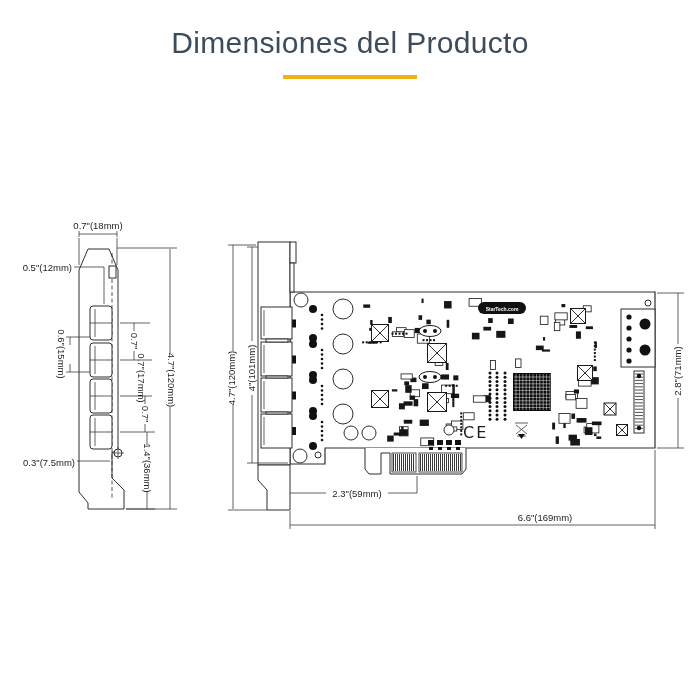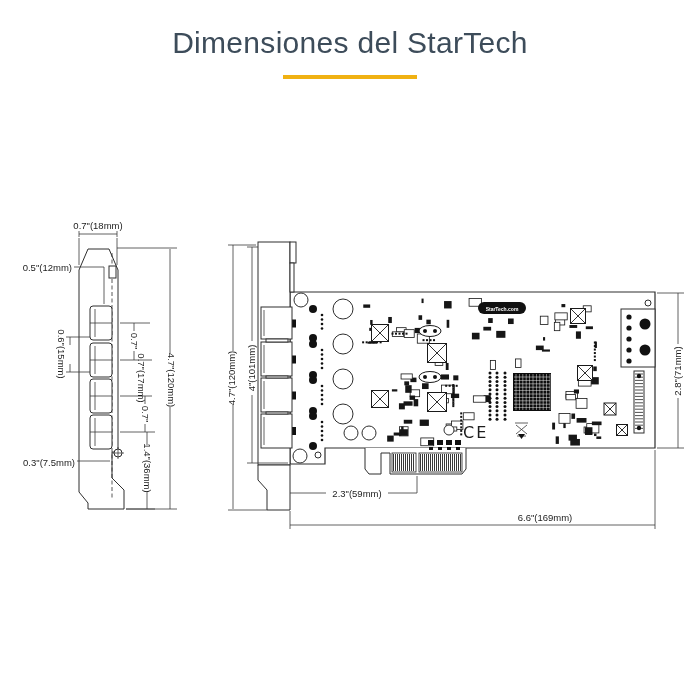--- a/index.html
+++ b/index.html
@@ -12,21 +12,21 @@
   svg text{font-family:"Liberation Sans",sans-serif;font-size:9.5px;fill:#1c1c1c;}
   svg text.logo{font-size:5px;font-weight:bold;fill:#fff;}
   svg text.ce{font-size:16px;letter-spacing:2px;font-family:"DejaVu Sans",sans-serif;}
   .outline{fill:#fff;stroke:#2e2e2e;stroke-width:1;}
   .dim{stroke:#3a3a3a;stroke-width:.8;fill:none;}
 </style>
 </head>
 <body>
 
 <div class="page">
-  <h1 class="title" style="color: rgb(61, 76, 90);">Dimensiones del StarTech</h1>
+  <h1 class="title" style="color: rgb(61, 76, 90);">Dimensiones del Producto</h1>
   <div class="accent-bar" style="background: rgb(240, 177, 18);"></div>
 
   <svg id="drawing" width="700" height="700" viewBox="0 0 700 700">
 
     <g>
       <path class="outline" d="M79,270 L88,249 L109,249 L118,270 L118,452 L112,452 L112,478 L124,490 L124,509 L88,509 L88,503 L79,492 Z"></path>
       <line x1="112" y1="253" x2="112" y2="500" stroke="#2e2e2e" stroke-width=".8" stroke-dasharray="4 2.5"></line>
 
       <g>
         <rect class="outline" x="90" y="306" width="22" height="34" rx="3"></rect>

